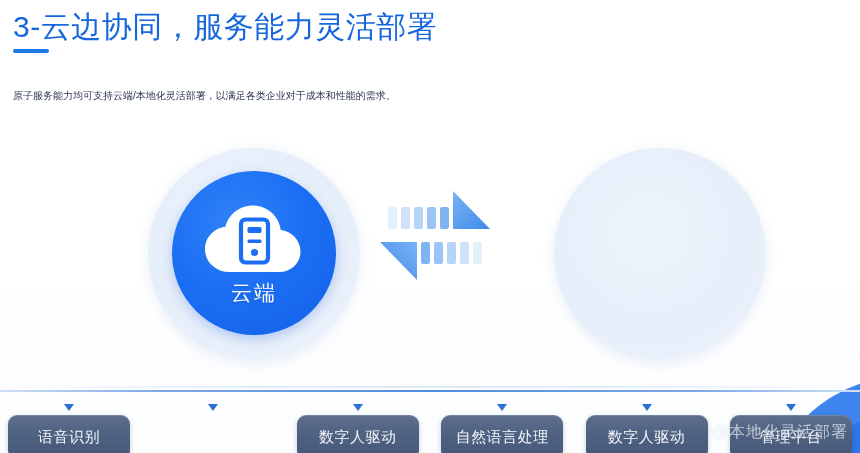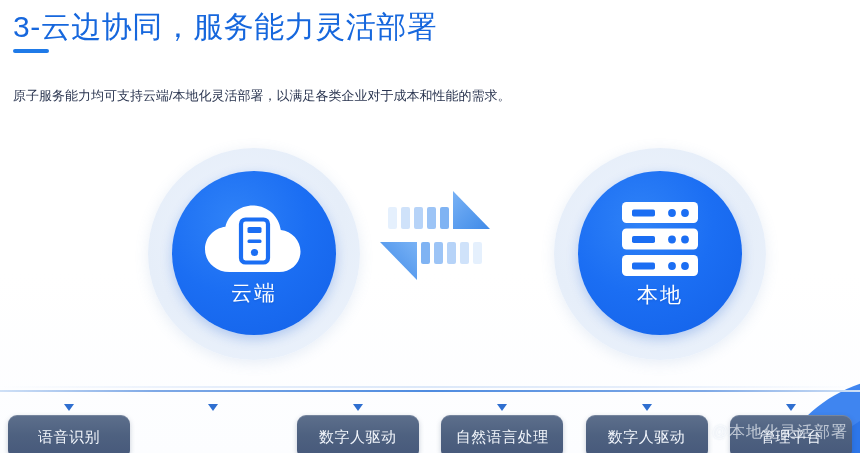--- a/index.html
+++ b/index.html
@@ -50,21 +50,21 @@
     top: 49px;
     width: 36px;
     height: 4px;
     border-radius: 2px;
     background: #1f7ae8;
   }
   .page-subtitle {
     position: absolute;
     left: 13px;
     top: 85px;
-    font-size: 13px;
+    font-size: 10px;
     color: #2a3550;
     white-space: nowrap;
     line-height: 22px;
   }
 
   
   .diagram {
     position: absolute;
     left: 0;
     top: 130px;
@@ -271,41 +271,20 @@
           <rect x="60" y="62" width="9" height="22" rx="2" fill="#5fa0f0" opacity="0.62"></rect>
           <rect x="73" y="62" width="9" height="22" rx="2" fill="#5fa0f0" opacity="0.46"></rect>
           <rect x="86" y="62" width="9" height="22" rx="2" fill="#5fa0f0" opacity="0.30"></rect>
           <rect x="99" y="62" width="9" height="22" rx="2" fill="#5fa0f0" opacity="0.16"></rect>
         </g>
       </svg>
     </div>
 
     <div class="node local">
       <div class="halo"></div>
-      <div class="disc">
-        <div class="disc-inner">
-          <svg class="glyph" width="82" height="78" viewBox="0 0 82 78">
-            <rect x="3" y="2" width="76" height="21" rx="4.5" fill="#ffffff"></rect>
-            <rect x="13" y="9.5" width="23" height="7" rx="1.8" fill="#1b6ef3"></rect>
-            <circle cx="53" cy="13" r="3.9" fill="#1b6ef3"></circle>
-            <circle cx="66" cy="13" r="3.9" fill="#1b6ef3"></circle>
-
-            <rect x="3" y="28.5" width="76" height="21" rx="4.5" fill="#ffffff"></rect>
-            <rect x="13" y="36" width="23" height="7" rx="1.8" fill="#1b6ef3"></rect>
-            <circle cx="53" cy="39.5" r="3.9" fill="#1b6ef3"></circle>
-            <circle cx="66" cy="39.5" r="3.9" fill="#1b6ef3"></circle>
-
-            <rect x="3" y="55" width="76" height="21" rx="4.5" fill="#ffffff"></rect>
-            <rect x="13" y="62.5" width="23" height="7" rx="1.8" fill="#1b6ef3"></rect>
-            <circle cx="53" cy="66" r="3.9" fill="#1b6ef3"></circle>
-            <circle cx="66" cy="66" r="3.9" fill="#1b6ef3"></circle>
-          </svg>
-          <div class="node-label">本地</div>
-        </div>
-      </div>
     </div>
 
   </div>
 
   <div class="rail-soft"></div>
   <div class="rail"></div>
 
   <div class="tags">
 
     <div class="tag-wrap">

